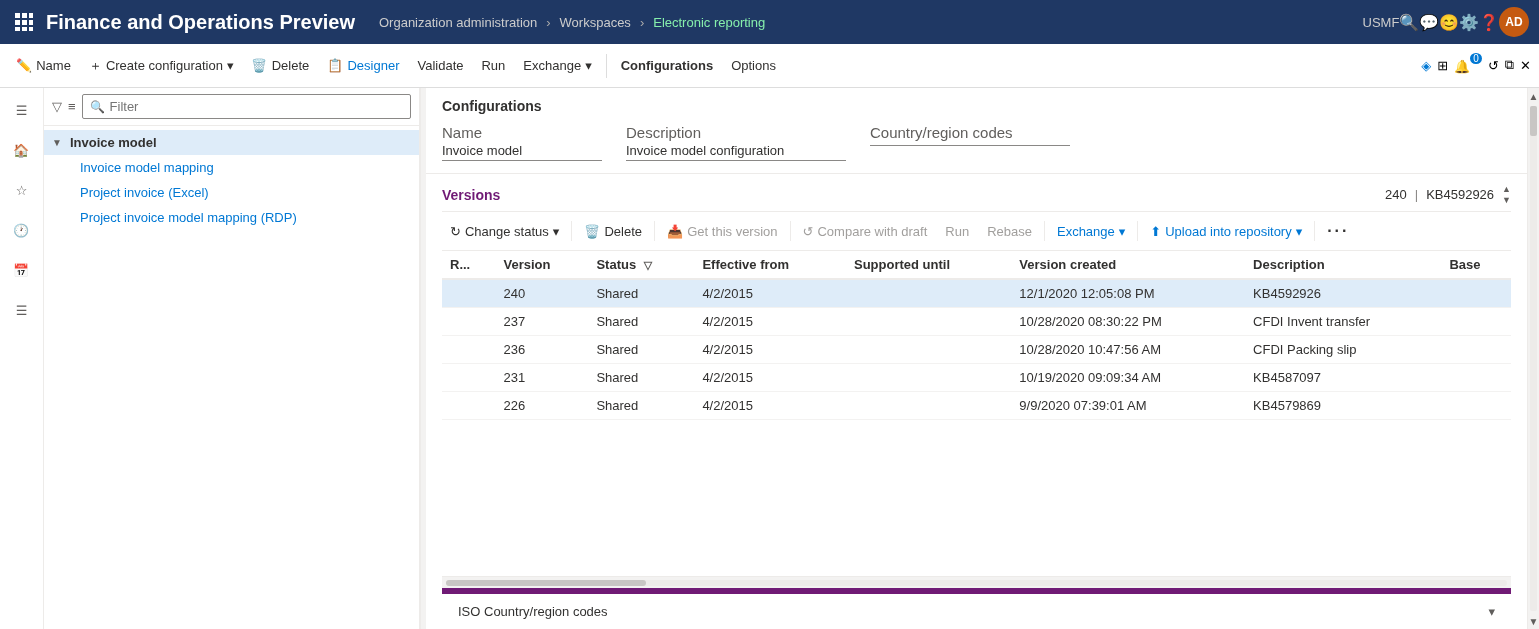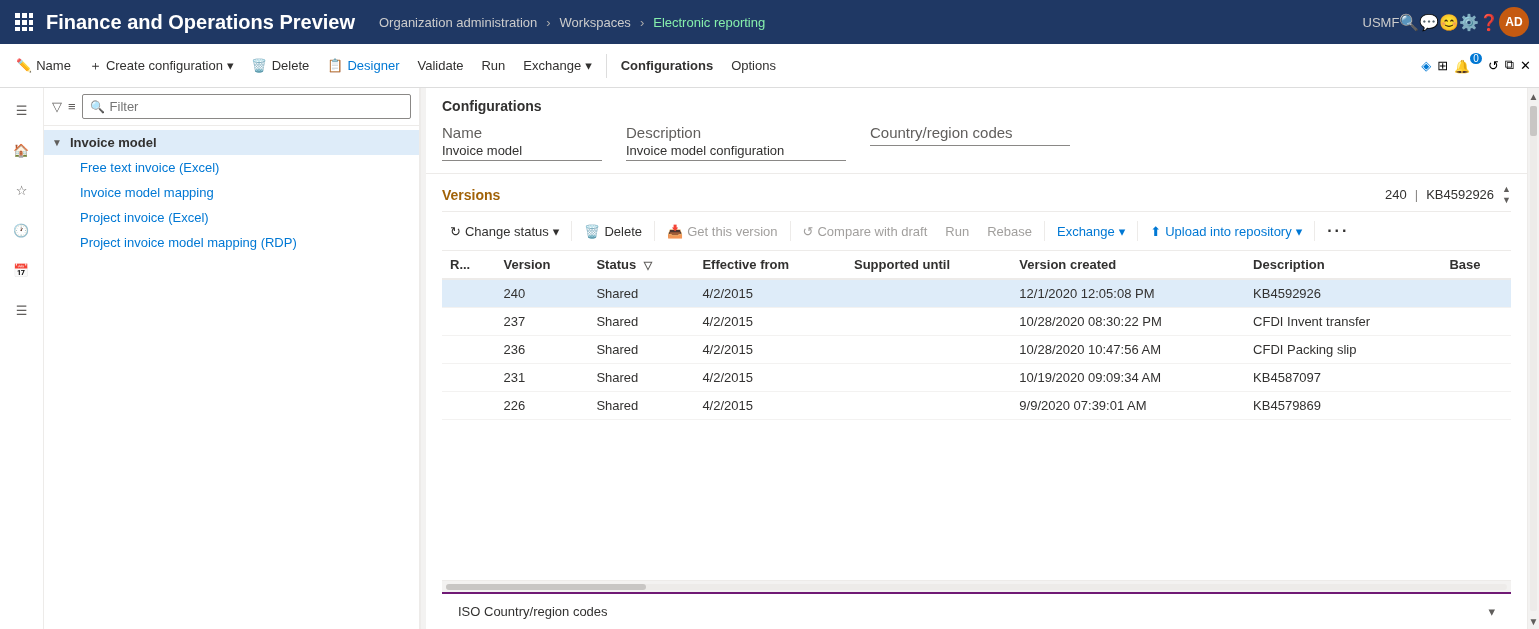--- a/index.html
+++ b/index.html
@@ -97,21 +97,21 @@
     .config-field .field-label { font-size: 15px; color: #605e5c; }
     .config-field .field-value { font-size: 13px; color: #323130; border-bottom: 1px solid #8a8886; padding-bottom: 2px; }
     .config-field .field-value.link { color: #0078d4; cursor: pointer; }
 
     
     .versions-section { flex: 1; display: flex; flex-direction: column; overflow: hidden; padding: 0 16px; }
     .versions-header {
       display: flex; align-items: center; justify-content: space-between;
       padding: 10px 0 6px; border-bottom: 1px solid #edebe9;
     }
-    .versions-title { font-size: 14px; font-weight: 600; color: #a16207; }
+    .versions-title { font-size: 14px; font-weight: 600; color: #701a75; }
     .versions-badge { display: flex; align-items: center; gap: 8px; font-size: 13px; color: #323130; }
     .versions-badge .chevrons { display: flex; flex-direction: column; gap: 1px; cursor: pointer; color: #605e5c; }
 
     
     .versions-toolbar {
       display: flex; align-items: center; gap: 2px;
       padding: 6px 0; border-bottom: 1px solid #edebe9;
     }
     .v-btn {
       display: flex; align-items: center; gap: 4px;
@@ -137,21 +137,21 @@
     .versions-table .filter-icon { color: #605e5c; margin-left: 4px; font-size: 11px; }
     .status-shared { color: #323130; }
 
     
     .versions-table-wrap::-webkit-scrollbar { width: 6px; }
     .versions-table-wrap::-webkit-scrollbar-track { background: #f3f2f1; }
     .versions-table-wrap::-webkit-scrollbar-thumb { background: #c8c6c4; border-radius: 3px; }
 
     
     .iso-section {
-      border-top: 2px solid #701a75; padding: 10px 16px;
+      border-top: 6px solid #701a75; padding: 10px 16px;
       display: flex; align-items: center; justify-content: space-between;
       background: white; cursor: pointer;
     }
     .iso-section .iso-label { font-size: 13px; color: #323130; font-weight: 500; }
     .iso-section .iso-chevron { color: #605e5c; }
 
     
     .h-scrollbar-area {
       height: 12px; background: #f3f2f1; border-top: 1px solid #edebe9;
       display: flex; align-items: center; padding: 0 4px;
@@ -265,23 +265,20 @@
       <span style="cursor:pointer;color:#605e5c;">≡</span>
       <div class="tree-search">
         <span style="color:#605e5c;font-size:12px;">🔍</span>
         <input type="text" placeholder="Filter" style="">
       </div>
     </div>
     <div class="tree-items">
       <div class="tree-item parent selected">
         <span class="expand-icon">▼</span>
         <span class="item-label">Invoice model</span>
-      </div>
-      <div class="tree-item child">
-        <span class="item-label">Free text invoice (Excel)</span>
       </div>
       <div class="tree-item child">
         <span class="item-label">Invoice model mapping</span>
       </div>
       <div class="tree-item child">
         <span class="item-label">Project invoice (Excel)</span>
       </div>
       <div class="tree-item child">
         <span class="item-label">Project invoice model mapping (RDP)</span>
       </div>

